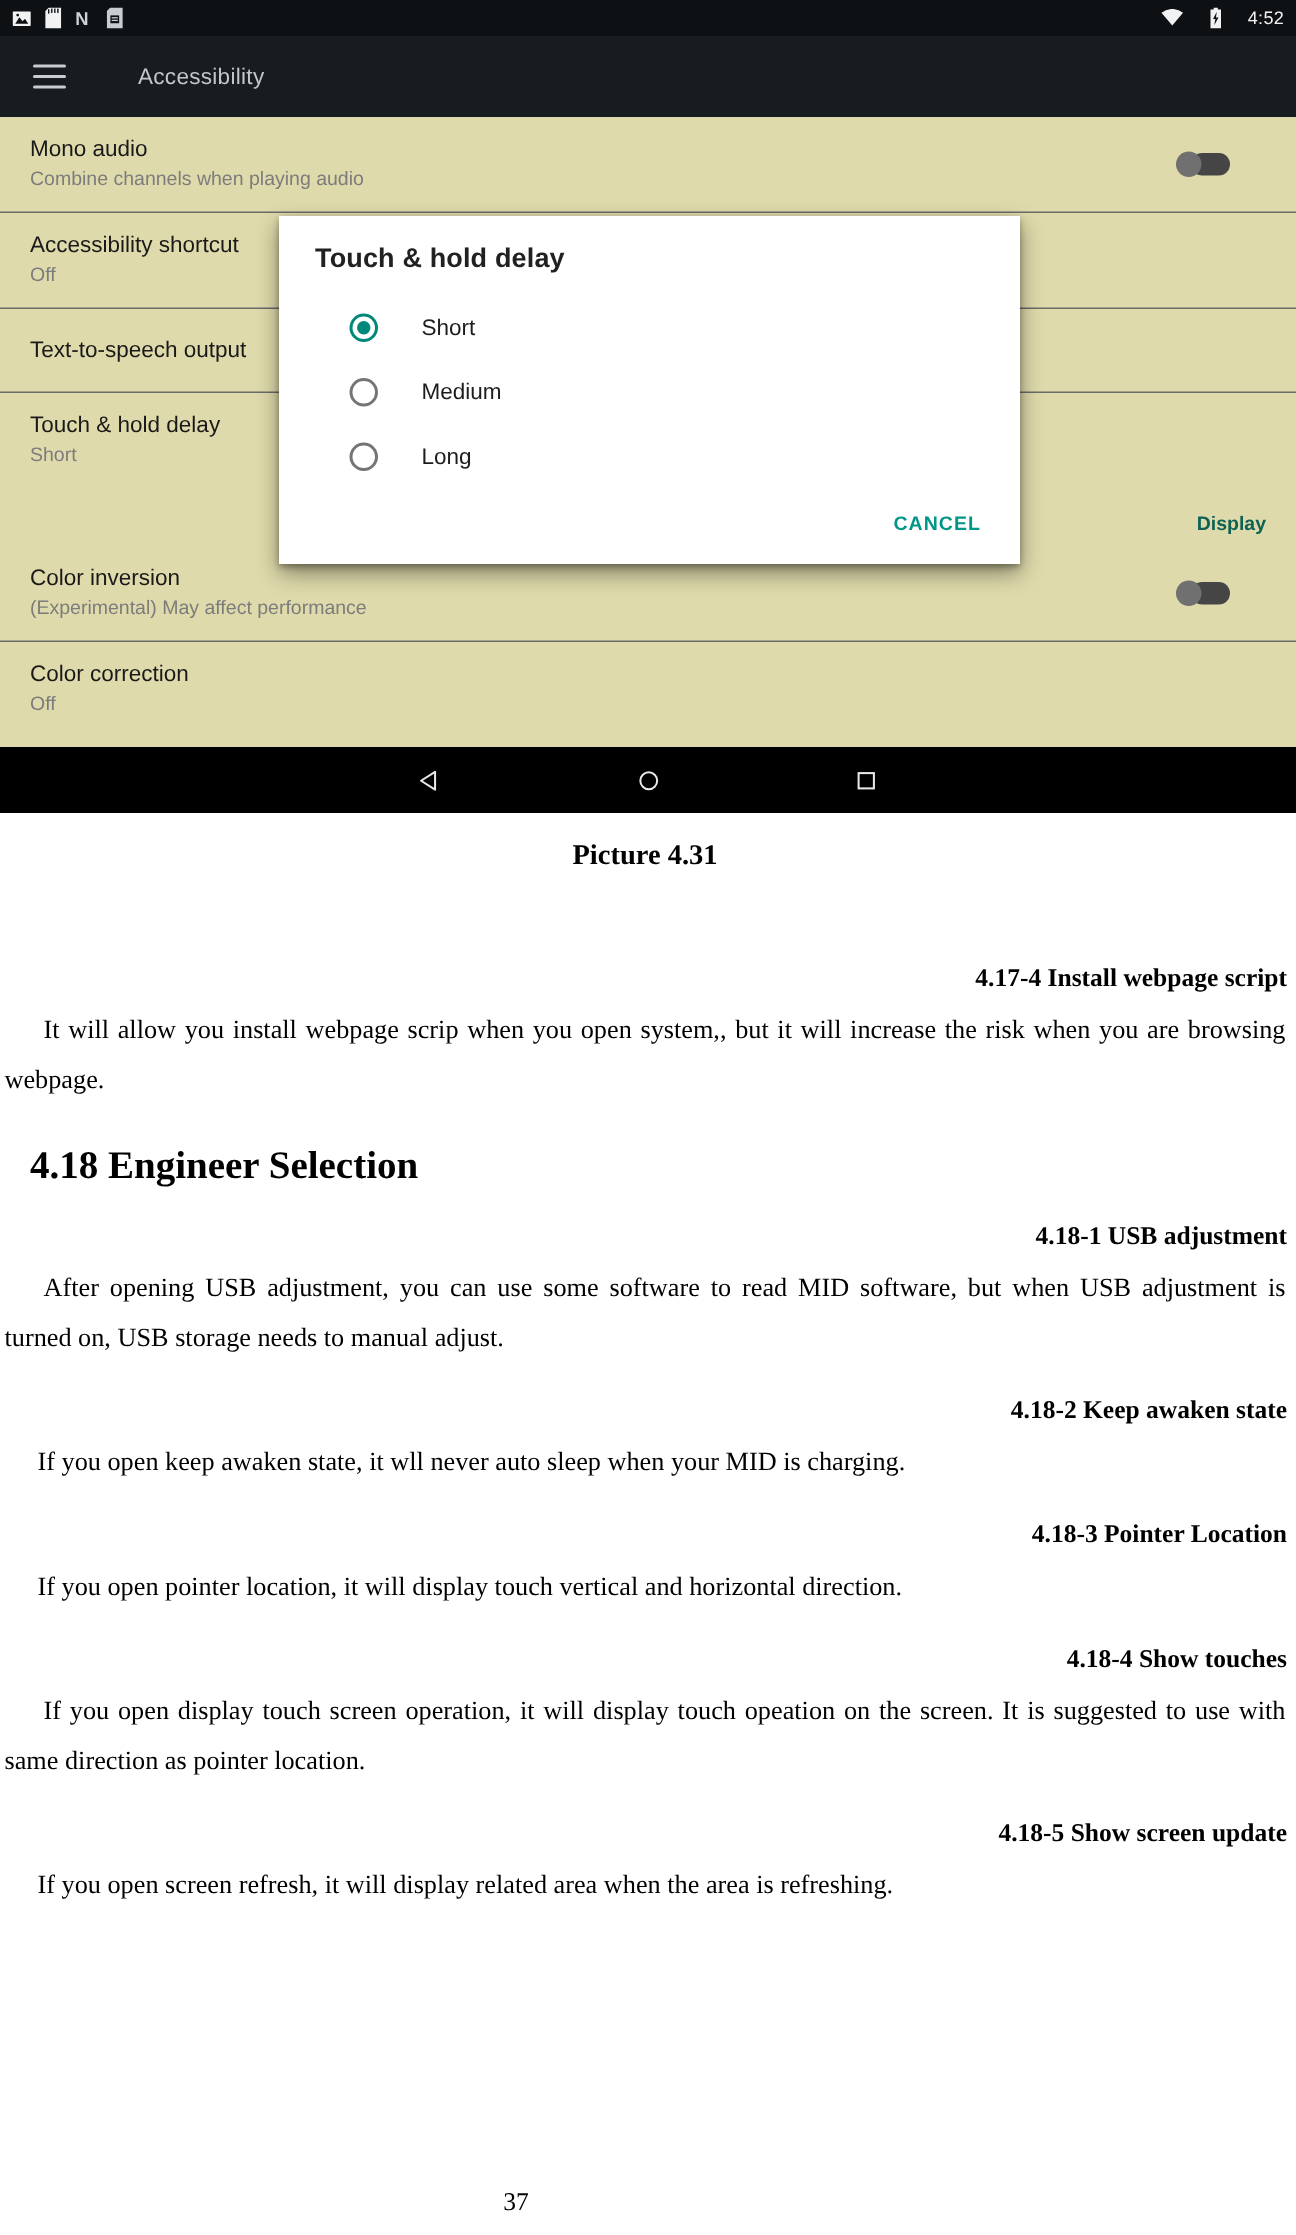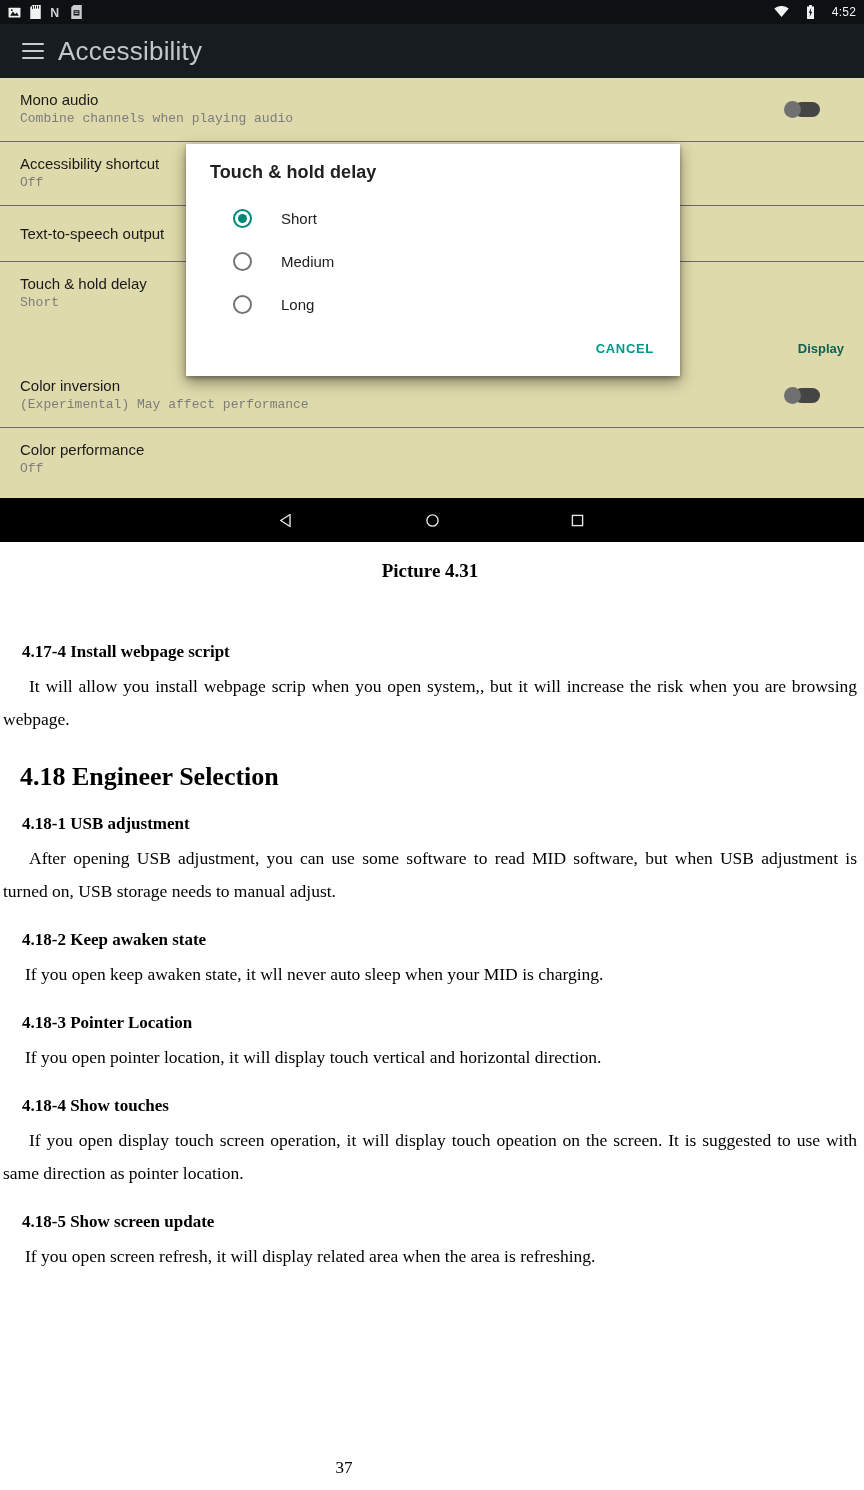--- a/index.html
+++ b/index.html
@@ -66,24 +66,24 @@
     justify-content: space-between;
   }
   .hamburger span {
     display: block;
     height: 2px;
     width: 22px;
     background: #c9cdd0;
     border-radius: 1px;
   }
   .app-bar-title {
-    margin-left: 14px;
+    margin-left: 48px;
     color: #c2c7ca;
     font-family: "Liberation Sans", sans-serif;
-    font-size: 26px;
+    font-size: 15px;
     font-weight: 400;
     letter-spacing: 0.2px;
   }
 
   
   .settings-list {
     position: absolute;
     top: 78px; left: 0;
     width: 864px;
     height: 420px;
@@ -100,21 +100,21 @@
   }
   .list-row.no-border { border-bottom: none; }
   .row-texts { flex: 1 1 auto; }
   .row-title {
     font-family: "Liberation Sans", sans-serif;
     font-size: 15px;
     color: #1d1d1d;
     line-height: 19px;
   }
   .row-sub {
-    font-family: Liberation Mono, monospace;
+    font-family: Liberation Sans, sans-serif;
     font-size: 13px;
     color: #8e8e8e;
     line-height: 18px;
     margin-top: 1px;
   }
   .section-header {
     padding: 16px 20px 8px 20px;
     font-family: "Liberation Sans", sans-serif;
     font-size: 13px;
     font-weight: bold;
@@ -258,20 +258,21 @@
     font-size: 26px;
     color: #000;
     margin: 26px 0 0 18px;
   }
   .h3 {
     font-family: "Liberation Serif", serif;
     font-weight: bold;
     font-size: 17px;
     color: #000;
     margin: 22px 0 0 20px;
+    text-align: right;
   }
   .para {
     font-family: "Liberation Serif", serif;
     font-size: 17.5px;
     color: #000;
     line-height: 33px;
     margin: 8px 0 0 0;
     text-align: justify;
     text-indent: 26px;
     padding: 0 1px;
@@ -380,21 +381,21 @@
         <div class="row-sub">(Experimental) May affect performance</div>
       </div>
       <div class="switch">
         <div class="track"></div>
           <div class="thumb"></div>
       </div>
     </div>
 
     <div class="list-row no-border">
       <div class="row-texts">
-        <div class="row-title">Color performance</div>
+        <div class="row-title">Color correction</div>
         <div class="row-sub">Off</div>
       </div>
     </div>
 
   </div>
 
   <div class="scrim"></div>
 
   <div class="dialog">
     <div class="dialog-title">Touch &amp; hold delay</div>

